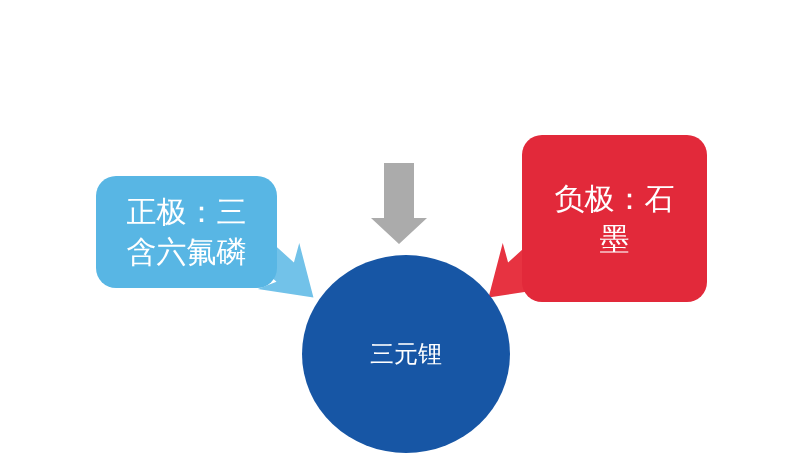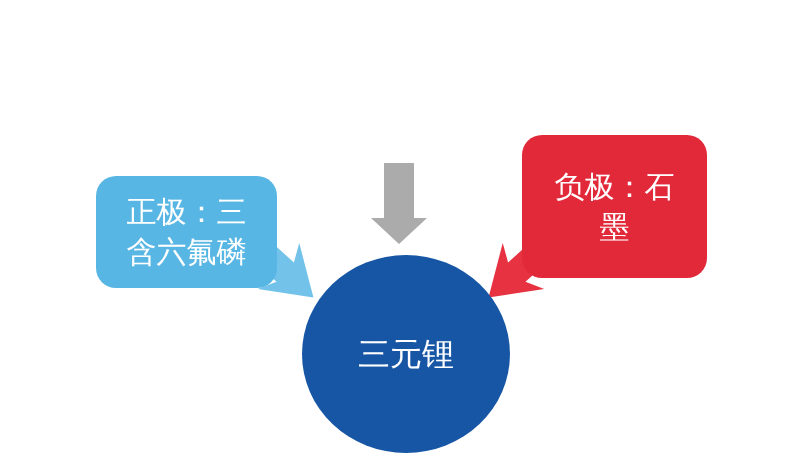--- a/index.html
+++ b/index.html
@@ -55,31 +55,31 @@
     top: 137px;
     width: 181px;
     height: 112px;
     background: #58B6E4;
     margin-top: 39px;
   }
   .node-anode {
     left: 522px;
     top: 135px;
     width: 185px;
-    height: 143px;
+    height: 167px;
     background: #E2293A;
   }
   .node-battery {
     left: 302px;
     top: 255px;
     width: 208px;
     height: 198px;
     background: #1756A5;
     border-radius: 50%;
-    font-size: 32px;
+    font-size: 24px;
     line-height: 50px;
   }
 </style>
 </head>
 <body>
 
 <div class="canvas">
 
   <svg class="arrows-layer" viewBox="0 0 800 472" xmlns="http://www.w3.org/2000/svg" aria-hidden="true">
 

